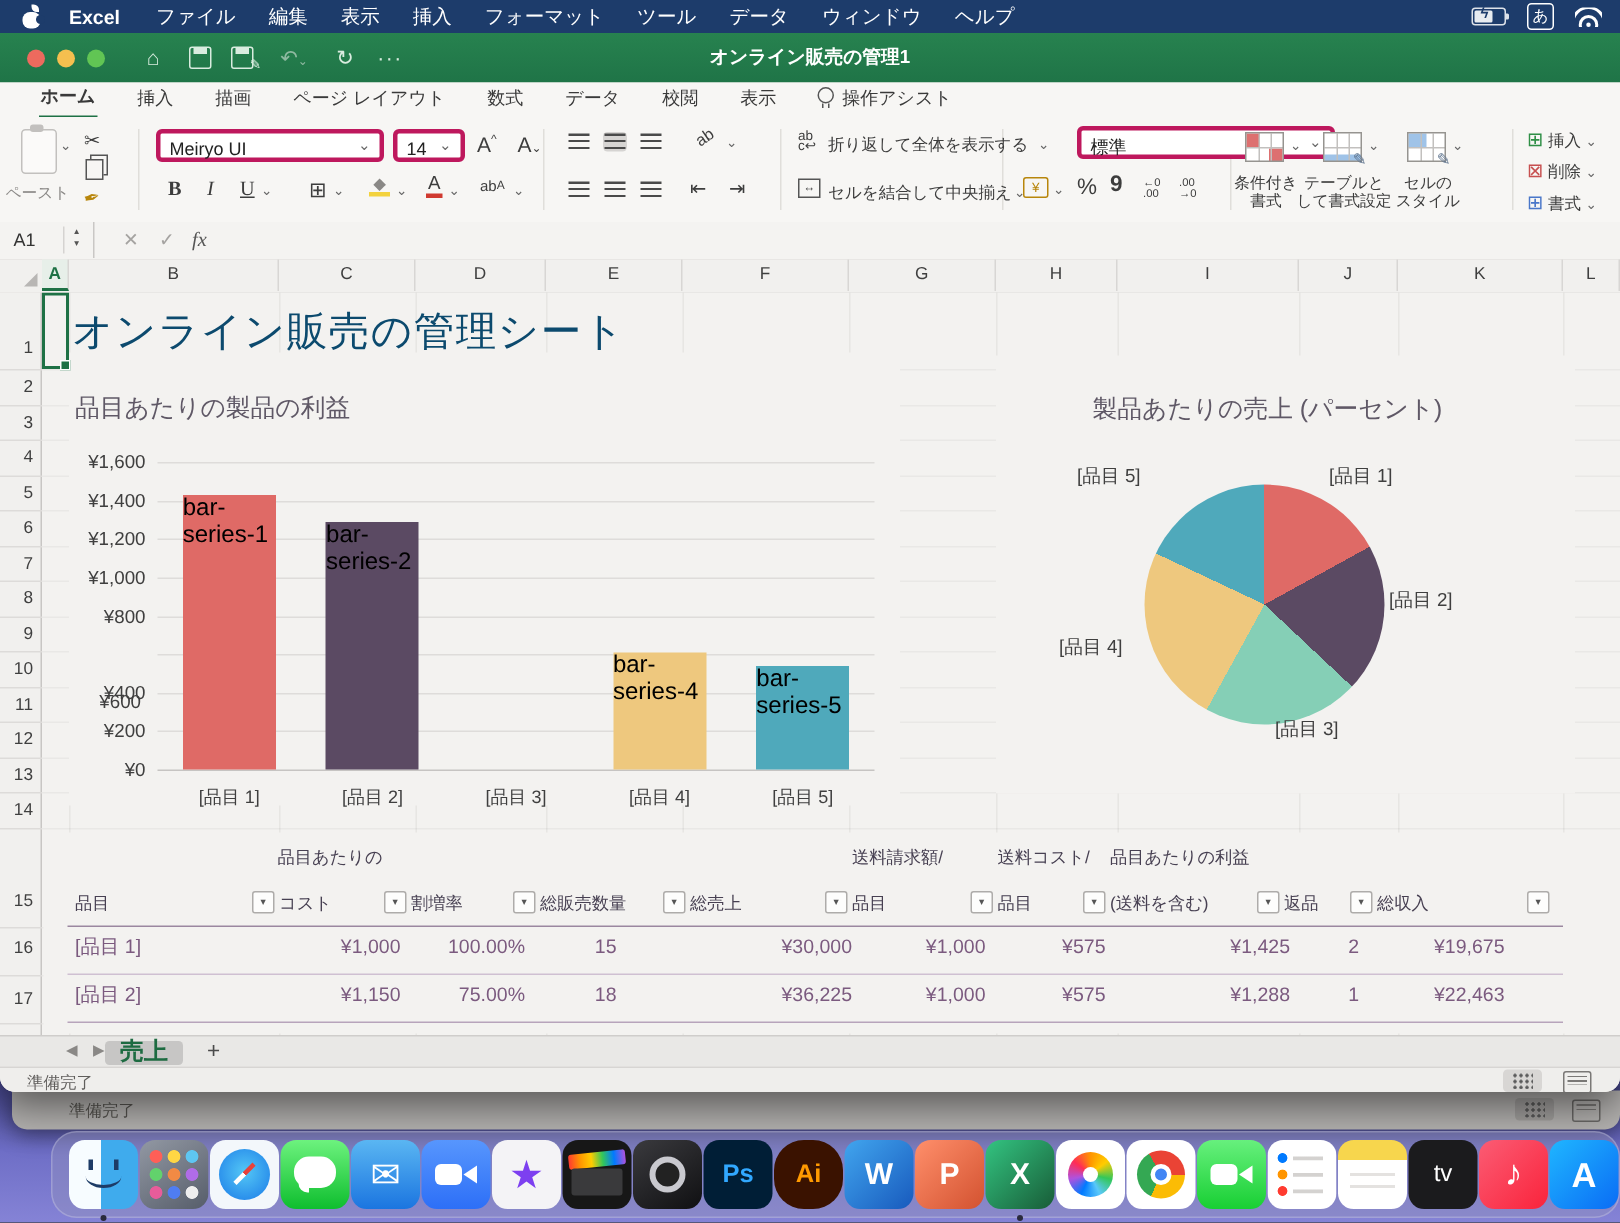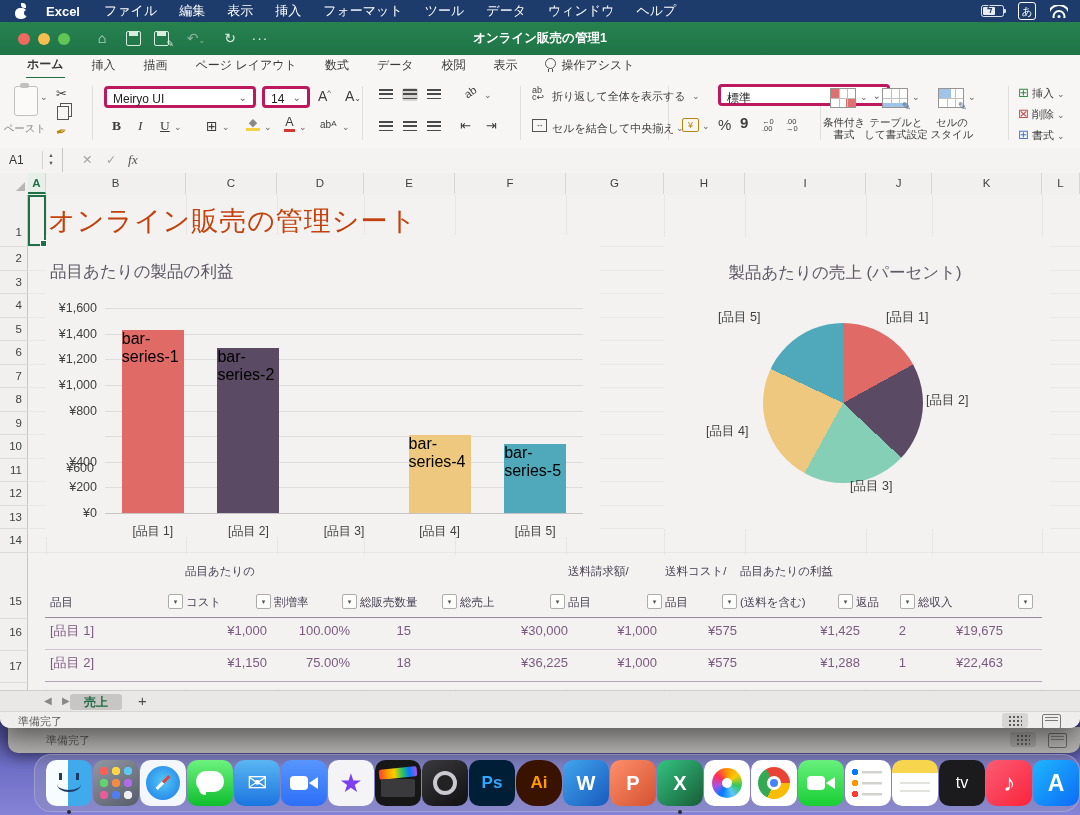--- a/index.html
+++ b/index.html
@@ -82,21 +82,21 @@
   .chcell.sel{color:#1e7145;font-weight:bold;border-bottom:2px solid #1e7145;background:#e7efe9;}
   .corner-tri{position:absolute;left:16px;top:9px;width:0;height:0;border-left:9px solid transparent;border-bottom:9px solid #b8b6b4;}
   
   .sheet{position:absolute;left:0;top:173px;width:1080px;height:495px;background:#f3f2f0;overflow:hidden;}
   .gutter{position:absolute;left:0;top:0;width:28px;height:495px;background:#f1f0ee;border-right:1px solid #c8c6c4;box-sizing:border-box;}
   .rownum{position:absolute;left:0;width:22px;text-align:right;font-size:11.5px;color:#3f3f3f;height:16px;line-height:16px;}
   .vline{position:absolute;top:0;width:1px;height:495px;background:rgba(90,85,80,0.08);}
   .hline{position:absolute;left:28px;width:1052px;height:1px;background:rgba(90,85,80,0.06);}
   .gutline{position:absolute;left:0;width:28px;height:1px;background:#dddbd9;}
   .panel{position:absolute;background:#f3f2f0;}
-  .sheet-title{position:absolute;left:48px;top:8px;font-size:27px;color:#c2410c;letter-spacing:1px;white-space:nowrap;}
+  .sheet-title{position:absolute;left:48px;top:8px;font-size:27px;color:#0c4a6e;letter-spacing:1px;white-space:nowrap;}
   .a1sel{position:absolute;left:28px;top:0;width:18px;height:51px;border:2px solid #1e7145;box-sizing:border-box;}
   .a1sel::after{content:"";position:absolute;right:-3px;bottom:-3px;width:5px;height:5px;background:#1e7145;border:1px solid #fff;}
   .chart-title{position:absolute;font-size:16.5px;color:#5f5866;white-space:nowrap;}
   .ytick{position:absolute;width:70px;text-align:right;font-size:12.5px;color:#3f3f3f;height:14px;line-height:14px;}
   .bgrid{position:absolute;height:1px;background:#dedcda;}
   .bgrid.base{background:#c6c4c2;}
   .bar{position:absolute;}
   .bcat{position:absolute;text-align:center;font-size:12px;color:#3f3f3f;}
   .pie{position:absolute;border-radius:50%;}
   .pie-label{position:absolute;font-size:12.5px;color:#3f3f3f;white-space:nowrap;}
@@ -104,21 +104,21 @@
   .th1{position:absolute;font-size:11.5px;color:#474052;white-space:nowrap;}
   .th2{position:absolute;font-size:11.5px;color:#474052;white-space:nowrap;}
   .filterbtn{position:absolute;width:15px;height:15px;background:#fdfdfc;border:1px solid #aeacaa;border-radius:2px;box-sizing:border-box;
     font-size:7px;color:#555;text-align:center;line-height:13px;}
   .tcell{position:absolute;font-size:13px;color:#7b5a7f;height:16px;line-height:16px;white-space:nowrap;}
   .tline{position:absolute;height:1px;}
   
   .tabbar{position:absolute;left:0;top:668px;width:1080px;height:21px;background:#e9e8e6;border-top:1px solid #cfcdcb;}
   .tab-arrow{position:absolute;top:4px;font-size:10px;color:#8a8886;}
   .sheettab{position:absolute;left:70px;top:2.5px;width:52px;height:16px;background:#c7c6c5;border-radius:3px;
-    text-align:center;font-size:12px;line-height:16px;color:#1d6b41;font-weight:bold;}
+    text-align:center;font-size:16px;line-height:16px;color:#1d6b41;font-weight:bold;}
   .addtab{position:absolute;left:138px;top:1px;font-size:15px;color:#4a4a4a;}
   .statusbar{position:absolute;left:0;top:689px;width:1080px;height:17px;background:#efeeec;border-top:1px solid #d7d5d3;}
   .sb-txt{position:absolute;left:18px;top:2px;font-size:11px;color:#605e5c;}
   .sb-grid{position:absolute;width:26px;height:15px;top:1px;background:#d8d6d4;border-radius:3px;}
   .sb-grid i{position:absolute;left:6px;top:2px;width:14px;height:11px;
     background-image:radial-gradient(circle 1px,#5a5a5a 1px,transparent 1.2px);background-size:4px 4px;}
   .sb-page{position:absolute;width:17px;height:13px;top:2px;border:1.4px solid #7a7876;border-radius:2px;}
   .sb-page::after{content:"";position:absolute;left:2px;right:2px;top:2px;height:6px;
     background:repeating-linear-gradient(to bottom,#7a7876 0 1.2px,transparent 1.2px 3px);}
   

